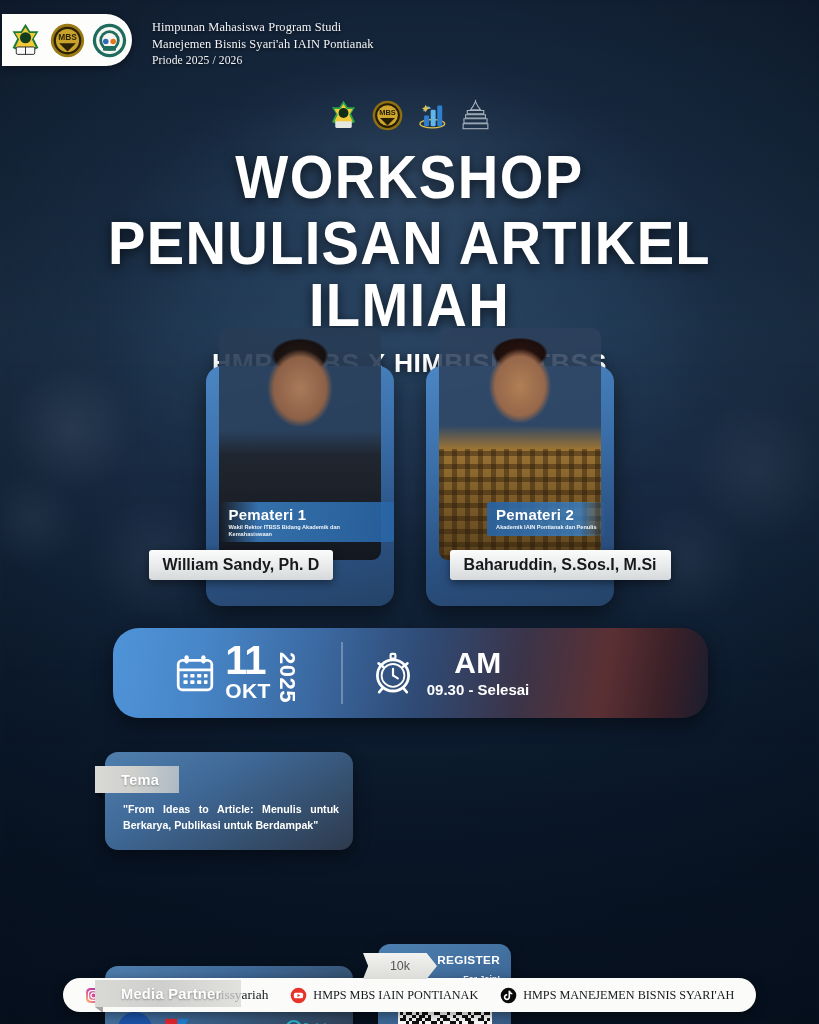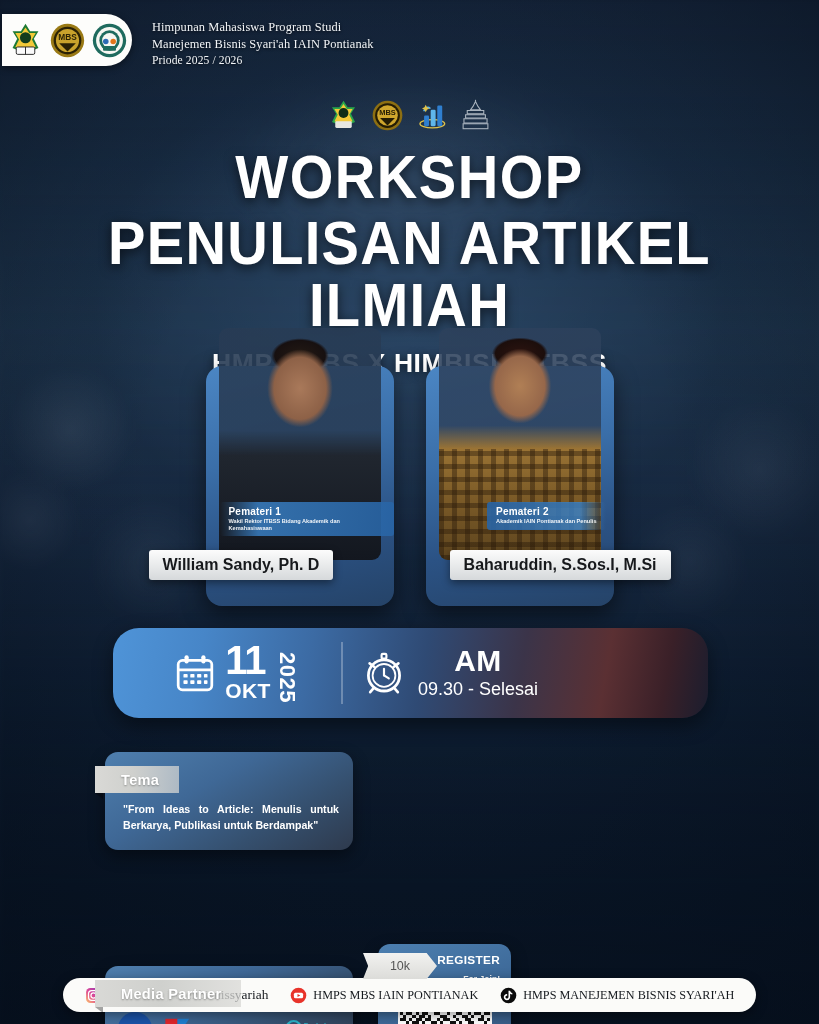--- a/index.html
+++ b/index.html
@@ -98,21 +98,21 @@
     border-radius: 0 0 9px 9px;
   }
   .pemateri-tag {
     position: absolute; top: 136px; padding: 4px 9px 5px 9px; border-radius: 3px;
     background: linear-gradient(90deg, rgba(58,130,200,0.0) 0%, rgba(58,130,200,0.82) 22%, rgba(40,100,165,0.9) 100%);
     color: #fff; z-index: 4; max-width: 180px;
   }
   .tag-left { left: 14px; text-align: left; }
   .tag-right { right: 8px; text-align: left;
     background: linear-gradient(270deg, rgba(58,130,200,0.0) 0%, rgba(58,130,200,0.82) 22%, rgba(40,100,165,0.9) 100%); }
-  .pemateri-tag .t-main { font-size: 10px; font-weight: 700; letter-spacing: .2px; }
+  .pemateri-tag .t-main { font-size: 15px; font-weight: 700; letter-spacing: .2px; }
   .pemateri-tag .t-sub { font-size: 5.6px; font-weight: 600; opacity: .92; margin-top: 1px; line-height: 1.2; }
   .name-plate {
     position: absolute; bottom: 26px; height: 30px; z-index: 5;
     background: linear-gradient(180deg, #fcfcfc 0%, #e7e9ea 55%, #d6d9db 100%);
     border-radius: 3px; display: flex; align-items: center; justify-content: center;
     box-shadow: 0 3px 9px rgba(0,0,0,0.45); color: #17191c;
     font-size: 16px; font-weight: 700; white-space: nowrap; padding: 0 14px;
   }
   .plate-a { left: -57px; }
   .plate-b { right: -57px; }
@@ -127,21 +127,21 @@
   .info-sep { width: 1px; height: 62px; background: rgba(255,255,255,0.28); }
   #info-date { width: 208px; display: flex; align-items: center; justify-content: center; gap: 9px; }
   #date-num { font-size: 40px; font-weight: 800; line-height: .86; letter-spacing: -1px; }
   #date-mon { font-size: 21px; font-weight: 800; letter-spacing: .4px; margin-top: 1px; }
   #date-year { font-size: 22px; font-weight: 800; writing-mode: vertical-rl; letter-spacing: .5px; }
   #info-venue { flex: 1; text-align: center; padding: 0 8px; }
   .venue-l1 { font-size: 18.5px; font-weight: 800; line-height: 1.14; }
   .venue-addr { font-size: 6.1px; font-weight: 600; margin-top: 5px; line-height: 1.45; opacity: .9; }
   #info-time { width: 212px; display: flex; align-items: center; justify-content: center; gap: 10px; }
   #time-am { font-size: 30px; font-weight: 800; line-height: 1; letter-spacing: .5px; }
-  #time-range { font-size: 18px; font-weight: 400; margin-top: 3px; }
+  #time-range { font-size: 15px; font-weight: 700; margin-top: 3px; }
 
   
   .panel { border-radius: 13px; box-shadow: 0 6px 16px rgba(0,0,0,0.42); position: relative; }
   .ribbon {
     position: absolute; top: 14px; left: -10px; height: 27px; display: flex; align-items: center;
     padding: 0 20px 0 26px; color: #fff; font-size: 14.6px; font-weight: 700; letter-spacing: .3px;
     z-index: 3;
   }
   .ribbon::after {
     content:""; position:absolute; left:0; bottom:-6px; border-width: 0 8px 6px 0;

